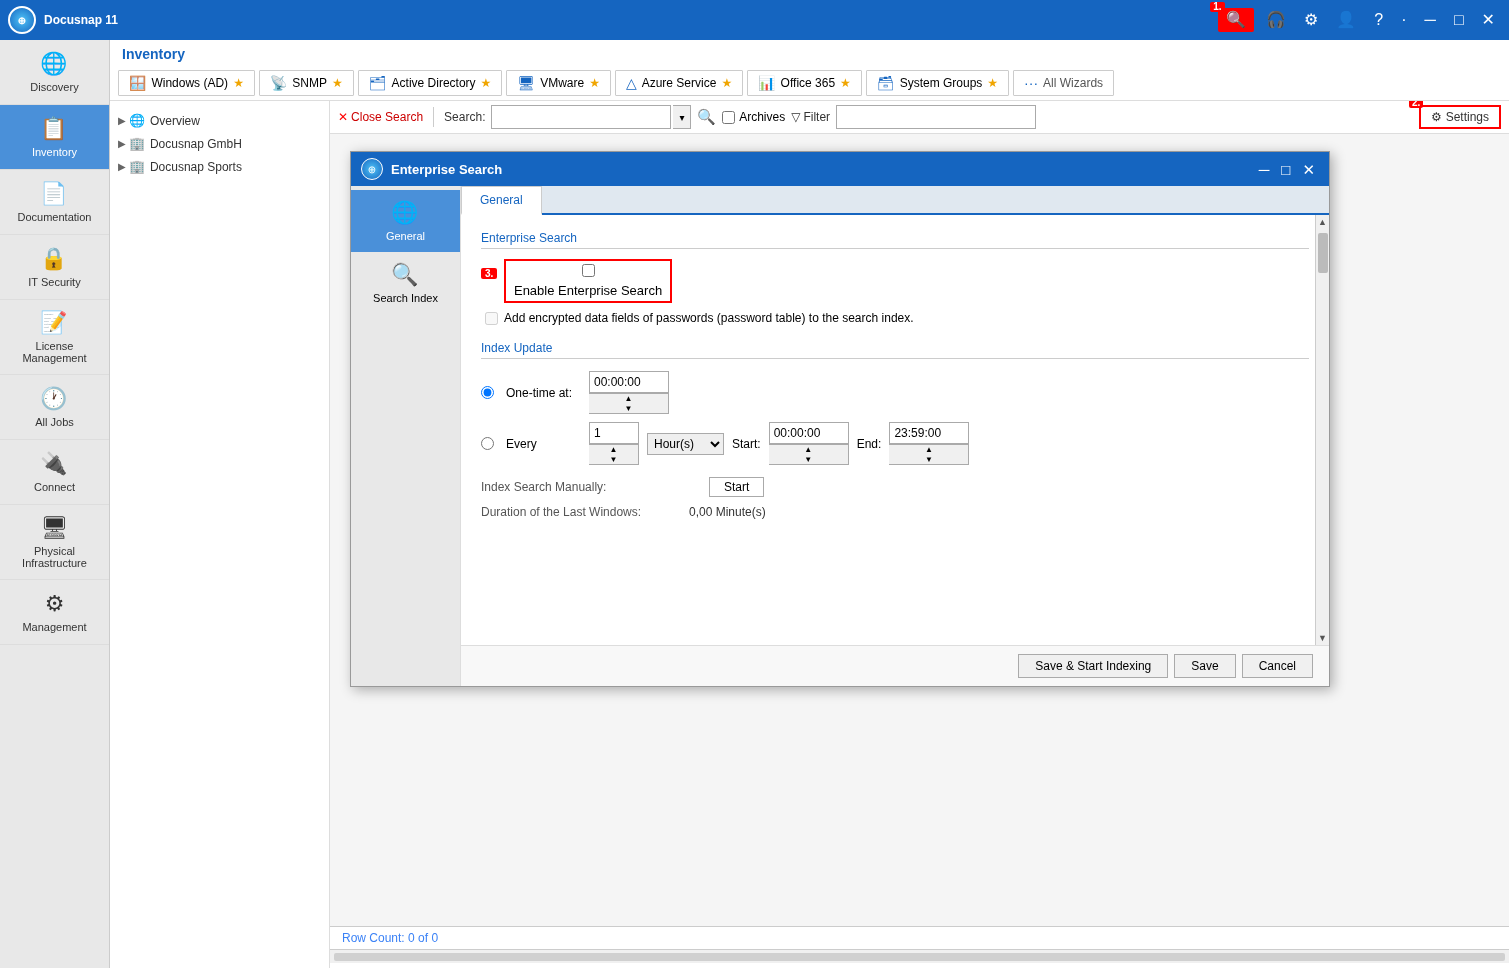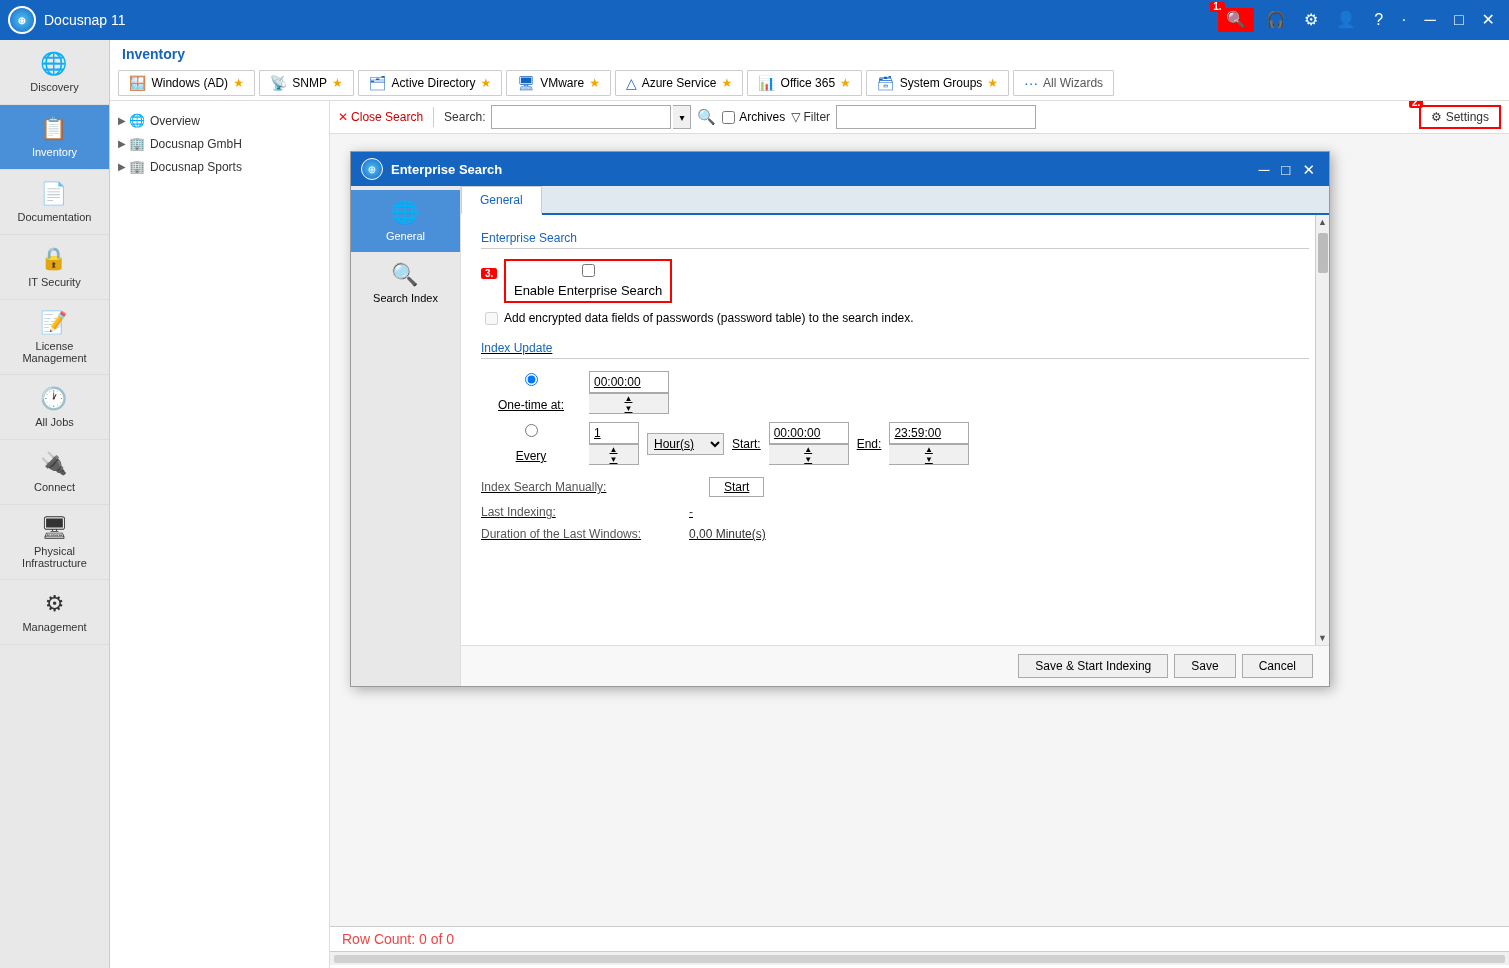--- a/index.html
+++ b/index.html
@@ -18,21 +18,21 @@
     }
     .title-bar-left { display: flex; align-items: center; gap: 8px; }
     .title-bar-logo {
       width: 28px; height: 28px;
       background: radial-gradient(circle, #4fc3f7, #1565c0);
       border-radius: 50%;
       border: 2px solid white;
       display: flex; align-items: center; justify-content: center;
       font-size: 12px; color: white; font-weight: bold;
     }
-    .title-bar-title { font-size: 14px; font-weight: 400; }
+    .title-bar-title { font-size: 12px; font-weight: 700; }
     .title-bar-right { display: flex; align-items: center; gap: 6px; }
     .title-bar-btn {
       background: none; border: none; color: white; cursor: pointer;
       padding: 2px 6px; font-size: 16px; line-height: 1;
       display: flex; align-items: center; justify-content: center;
     }
     .title-bar-btn.search-highlight {
       background: red;
       border: 2px solid red;
       border-radius: 2px;
@@ -337,21 +337,21 @@
 
     .checkbox-row {
       display: flex;
       align-items: center;
       gap: 6px;
       margin-bottom: 6px;
       font-size: 12px;
     }
     .checkbox-row input[type=checkbox] { margin: 0; }
 
-    .index-update-section { margin-top: 16px; text-decoration: underline; }
+    .index-update-section { margin-top: 16px; }
     .index-update-label {
       font-size: 12px;
       color: #1565c0;
       border-bottom: 1px solid #ccc;
       padding-bottom: 3px;
       margin-bottom: 12px;
       font-weight: 500;
     }
 
     .form-row {
@@ -379,21 +379,21 @@
       border: none;
       background: #f0f0f0;
       cursor: pointer;
       font-size: 8px;
       padding: 0 3px;
       line-height: 1.2;
     }
     .spin-wrap {
       display: flex; align-items: stretch; flex-direction: column;
     }
-    .radio-label { display: flex; align-items: center; gap: 12px; flex-direction: column; }
+    .radio-label { display: flex; align-items: flex-start; gap: 12px; }
     .num-input {
       border: 1px solid #aaa;
       width: 50px;
       height: 22px;
       padding: 2px 4px;
       font-size: 12px;
     }
     .select-input {
       border: 1px solid #aaa;
       height: 22px;
@@ -441,22 +441,22 @@
       bottom: 0; left: 0; right: 0;
       height: 42px;
       background: white;
       border-top: 1px solid #ccc;
       display: flex;
       flex-direction: column;
       z-index: 5;
     }
     .status-text {
       padding: 4px 12px;
-      font-size: 14px;
-      color: #ef4444;
+      font-size: 12px;
+      color: #3b82f6;
     }
     .status-scroll {
       height: 14px;
       background: #f0f0f0;
       border-top: 1px solid #ccc;
       display: flex;
       align-items: center;
     }
     .status-scroll-track {
       flex: 1;
@@ -749,24 +749,20 @@
                         <button>▼</button>
                       </div>
                     </div>
                   </div>
 
                   <div class="form-field-row" style="margin-top:12px;gap:28px;">
                     <span class="field-label">Index Search Manually:</span>
                     <button class="start-btn">Start</button>
                   </div>
 
-                  <div class="form-field-row">
-                    <span class="field-label">Last Indexing:</span>
-                    <span class="field-value">-</span>
-                  </div>
 
 
                   <div class="form-field-row">
                     <span class="field-label">Duration of the Last Windows:</span>
                     <span class="field-value">0,00 Minute(s)</span>
                   </div>
 
                 </div>
 
                 <div style="position:absolute;right:0;top:0;bottom:0;width:14px;background:#f0f0f0;border-left:1px solid #ccc;display:flex;flex-direction:column;align-items:center;">

